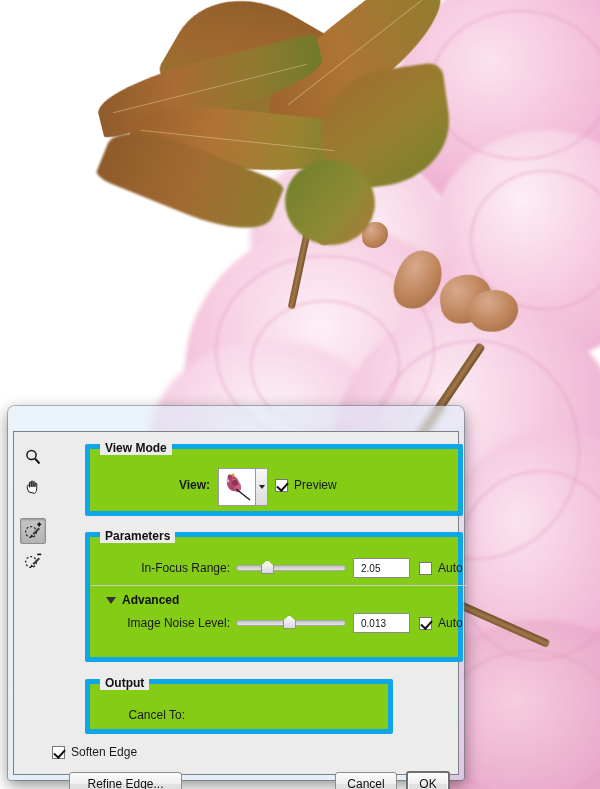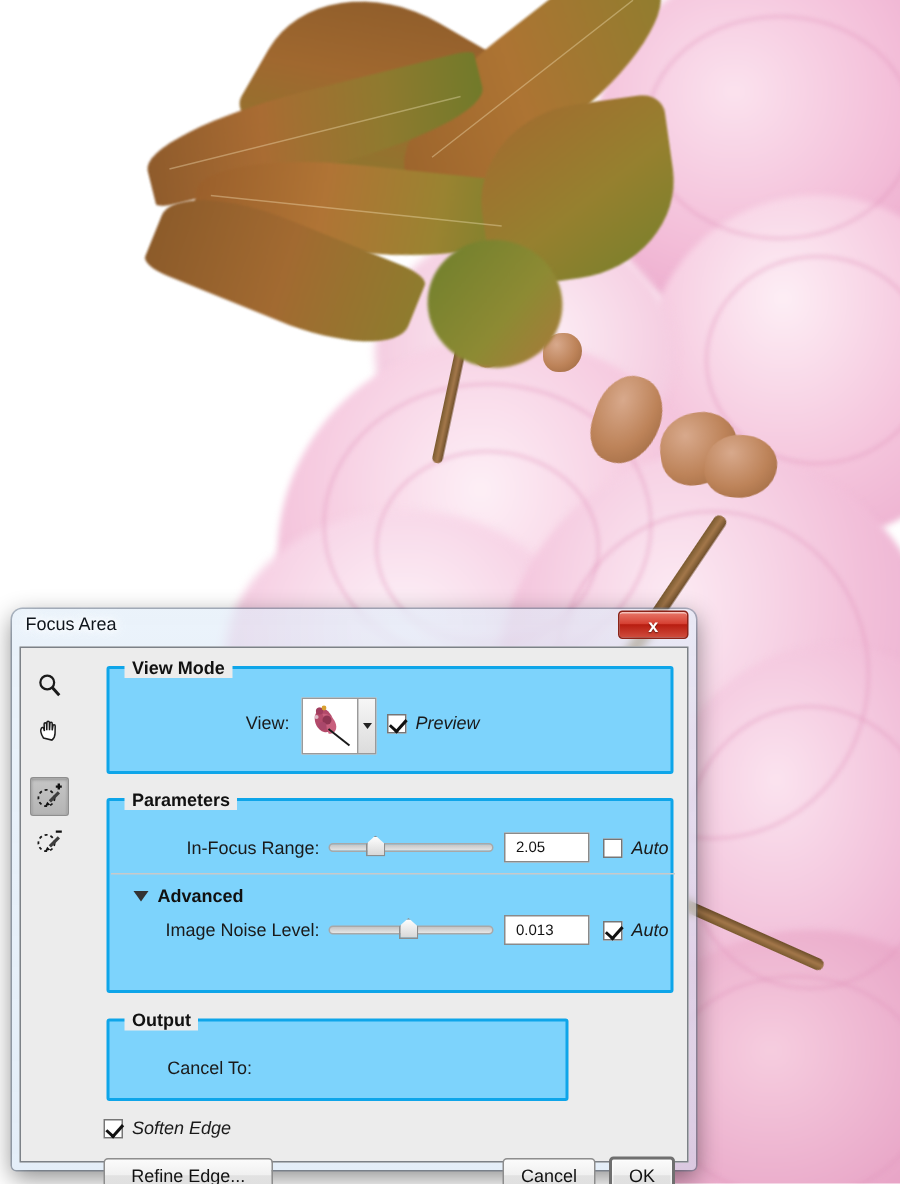--- a/index.html
+++ b/index.html
@@ -137,23 +137,24 @@
     background: linear-gradient(180deg,#c6c6c6,#b4b4b4);
     border: 1px solid #8e8e8e;
     box-shadow: inset 0 1px 2px rgba(0,0,0,.25);
   }
   .tool svg { display: block; }
   .tool-gap { height: 14px; }
 
   
   .group {
     position: absolute;
-    border: 2px solid #0ea5e9;
+    border: 5px solid #0ea5e9;
     border-radius: 2px;
-    background: #7dd3fc;
+    background: #84cc16;
+    margin-left: 14px;
   }
   .group > .glabel {
     position: absolute; left: 10px; top: -8px;
     background: #ececec; padding: 0 5px;
     font-size: 12px; font-weight: bold; color: #111;
   }
 
   .row-label {
     font-size: 12px; color: #1a1a1a; text-align: right; white-space: nowrap;
   }
@@ -181,21 +182,21 @@
   .cb { display: inline-flex; align-items: center; cursor: pointer; }
   .cbbox {
     width: 13px; height: 13px; background: #fff;
     border: 1px solid #767676; position: relative; flex: none;
   }
   .cbbox.on::after {
     content: ""; position: absolute; left: 3px; top: 0px;
     width: 5px; height: 9px; border: solid #111;
     border-width: 0 2px 2px 0; transform: rotate(42deg);
   }
-  .cblabel { font-size: 12px; color: #1a1a1a; margin-left: 6px; white-space: nowrap; font-style: italic; }
+  .cblabel { font-size: 12px; color: #1a1a1a; margin-left: 6px; white-space: nowrap; }
 
   
   .slider { position: absolute; height: 16px; }
   .slider .track {
     position: absolute; left: 0; top: 6px; width: 100%; height: 6px;
     background: linear-gradient(180deg,#c4c4c4,#e6e6e6);
     border: 1px solid #a8a8a8; border-radius: 3px;
   }
   .slider .thumb {
     position: absolute; top: 1px; width: 13px; height: 14px;
@@ -299,26 +300,20 @@
   <div class="leaf lf6"></div>
   <div class="leaf lf7"></div>
 
   <div class="vein" style="left:110px;top:88px;width:200px;transform:rotate(-14deg);"></div>
   <div class="vein" style="left:140px;top:140px;width:195px;transform:rotate(6deg);"></div>
   <div class="vein" style="left:270px;top:52px;width:170px;transform:rotate(-38deg);"></div>
 </div>
 
 <div id="dialog">
 
-  <div id="titlebar">
-    <div id="title-text">Focus Area</div>
-    <div id="close-btn">
-      <span class="x">x</span>
-    </div>
-  </div>
 
   <div id="client">
 
     <div id="toolstrip">
       <div class="tool">
         <svg width="18" height="18" viewBox="0 0 18 18">
           <circle cx="7.5" cy="7" r="4.6" fill="none" stroke="#1a1a1a" stroke-width="1.5"></circle>
           <line x1="11" y1="10.5" x2="15.5" y2="15.5" stroke="#1a1a1a" stroke-width="2"></line>
         </svg>
       </div>
@@ -345,21 +340,21 @@
           <path d="M9.5 12.5 L15.5 6.5 L17 8 L11 14 Z" fill="#3d3d3d"></path>
           <path d="M8.5 13.5 L10.5 15.5 L7 16.5 Z" fill="#111"></path>
           <line x1="14.2" y1="3.4" x2="18.2" y2="3.4" stroke="#111" stroke-width="1.6"></line>
         </svg>
       </div>
     </div>
 
     <div class="group" style="left:57px;top:12px;width:378px;height:72px;">
       <div class="glabel">View Mode</div>
 
-      <div class="row-label" style="position:absolute;left:50px;top:29px;width:70px;">View:</div>
+      <div class="row-label" style="position:absolute;left:50px;top:29px;width:70px;font-weight:bold;">View:</div>
 
       <div class="view-combo" style="left:128px;top:19px;">
         <div class="view-thumb">
           <svg width="36" height="36" viewBox="0 0 36 36">
             <rect x="0" y="0" width="36" height="36" fill="#ffffff"></rect>
             <path d="M10 6 C14 5 19 9 20 14 C21 19 18 23 14 22 C10 21 7 16 8 11 Z" fill="#b34a6a"></path>
             <path d="M13 10 C17 9 21 13 22 17 C23 21 20 24 17 23" fill="#c85f7d"></path>
             <circle cx="11" cy="8" r="2.4" fill="#a03d5e"></circle>
             <circle cx="14" cy="6" r="1.6" fill="#d7a030"></circle>
             <circle cx="16" cy="14" r="3" fill="#8f3553"></circle>
@@ -418,21 +413,21 @@
       </div>
     </div>
 
     <div class="group" style="left:57px;top:247px;width:308px;height:55px;">
       <div class="glabel">Output</div>
 
       <div class="row-label" style="position:absolute;left:5px;top:24px;width:90px;">Cancel To:</div>
 
     </div>
 
-    <div class="cb" style="position:absolute;left:55px;top:313px;text-align:right;">
+    <div class="cb" style="position:absolute;left:38px;top:313px;text-align:right;">
       <span class="cbbox on"></span>
       <span class="cblabel">Soften Edge</span>
     </div>
 
     <div class="btn" style="left:55px;top:340px;width:113px;">Refine Edge...</div>
 
     <div class="btn" style="left:321px;top:340px;width:62px;">Cancel</div>
 
     <div class="btn default" style="left:392px;top:339px;width:44px;height:25px;">OK</div>
 

